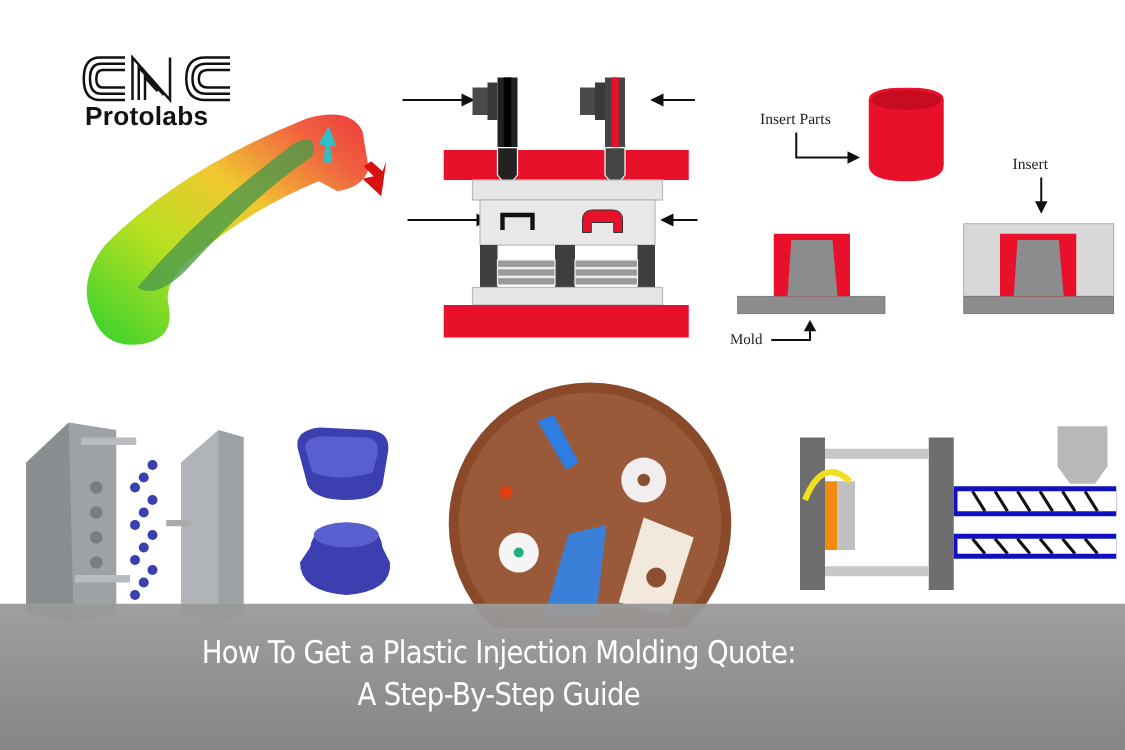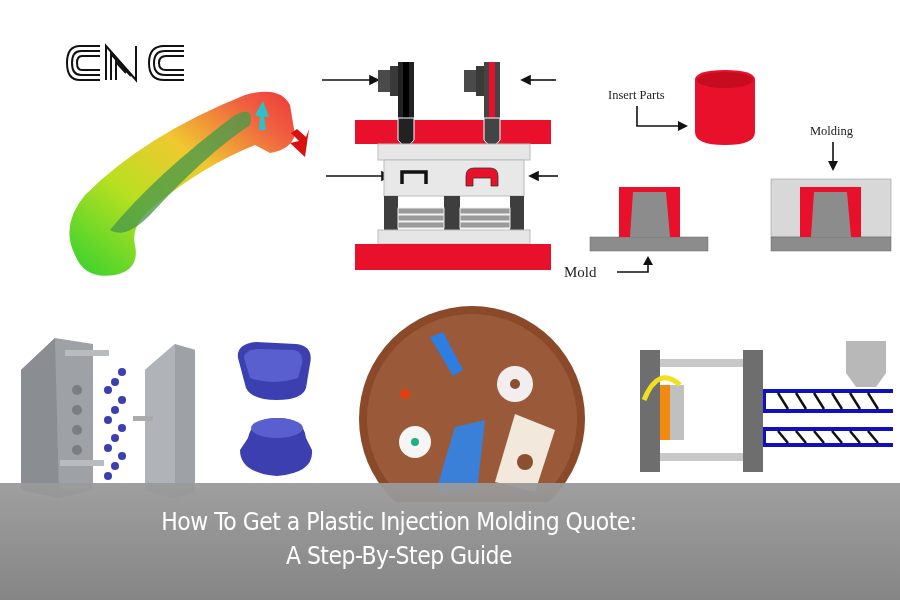--- a/index.html
+++ b/index.html
@@ -23,20 +23,21 @@
       <path d="M36 9 H17 Q8 9 8 21 Q8 33 17 33 H36"></path>
       <path d="M36 14 H18 Q13 14 13 21 Q13 28 18 28 H36"></path>
       <path d="M42 38 V4 L72 38 V4"></path>
       <path d="M47 38 V12 L67 34"></path>
       <path d="M52 38 V20 L62 31"></path>
       <path d="M120 4 H100 Q85 4 85 21 Q85 38 100 38 H120"></path>
       <path d="M120 9 H101 Q90 9 90 21 Q90 33 101 33 H120"></path>
       <path d="M120 14 H102 Q95 14 95 21 Q95 28 102 28 H120"></path>
     </g>
   </svg>
+  <div class="logo-text">Protolabs</div>
 </div>
 
 <svg class="abs" style="left:55px;top:75px;width:260px;height:210px" viewBox="0 0 260 210">
   <defs>
     <linearGradient id="hg" x1="0" y1="1" x2="1" y2="0">
       <stop offset="0" stop-color="#2fd12f"></stop>
       <stop offset="0.35" stop-color="#b8e020"></stop>
       <stop offset="0.6" stop-color="#f0c830"></stop>
       <stop offset="0.85" stop-color="#f06040"></stop>
       <stop offset="1" stop-color="#ee3a3a"></stop>
@@ -83,22 +84,22 @@
       <rect x="80" y="164" width="46" height="6"></rect>
     <rect x="142" y="150" width="50" height="6"></rect>
       <rect x="142" y="157" width="50" height="6"></rect>
       <rect x="142" y="164" width="50" height="6"></rect>
   </g>
   <rect x="60" y="172" width="152" height="14" fill="#e6e6e6" stroke="#bbb"></rect>
   <rect x="37" y="186" width="196" height="26" fill="#e8102a"></rect>
 </svg>
 
 <div class="lbl" style="left:608px;top:88px;font-size:12.5px">Insert Parts</div>
-<div class="lbl" style="left:810px;top:124px;font-size:12.5px">Molding</div>
-<div class="lbl" style="left:564px;top:264px;font-size:15px">Mold</div>
+<div class="lbl" style="left:810px;top:124px;font-size:12.5px">Insert</div>
+<div class="lbl" style="left:584px;top:264px;font-size:12px">Mold</div>
 <svg class="abs" style="left:580px;top:70px;width:320px;height:220px" viewBox="0 0 320 220">
   <path d="M57 36 V56 H100" fill="none" stroke="#111" stroke-width="1.6"></path>
   <path d="M108 56 L98 51 L98 61 Z" fill="#111"></path>
   <path d="M115 10 Q115 0 145 0 Q175 0 175 10 V62 Q175 75 145 75 Q115 75 115 62 Z" fill="#e8102a"></path>
   <ellipse cx="145" cy="10" rx="28" ry="8" fill="#c80c20"></ellipse>
   <line x1="253" y1="72" x2="253" y2="94" stroke="#111" stroke-width="1.6"></line>
   <path d="M253 101 L248 91 L258 91 Z" fill="#111"></path>
   <rect x="10" y="167" width="118" height="14" fill="#8c8c8c" stroke="#666" stroke-width="0.5"></rect>
   <rect x="39" y="117" width="61" height="50" fill="#e8102a"></rect>
   <path d="M53 122 H86 L90 167 H50 Z" fill="#8c8c8c"></path>

